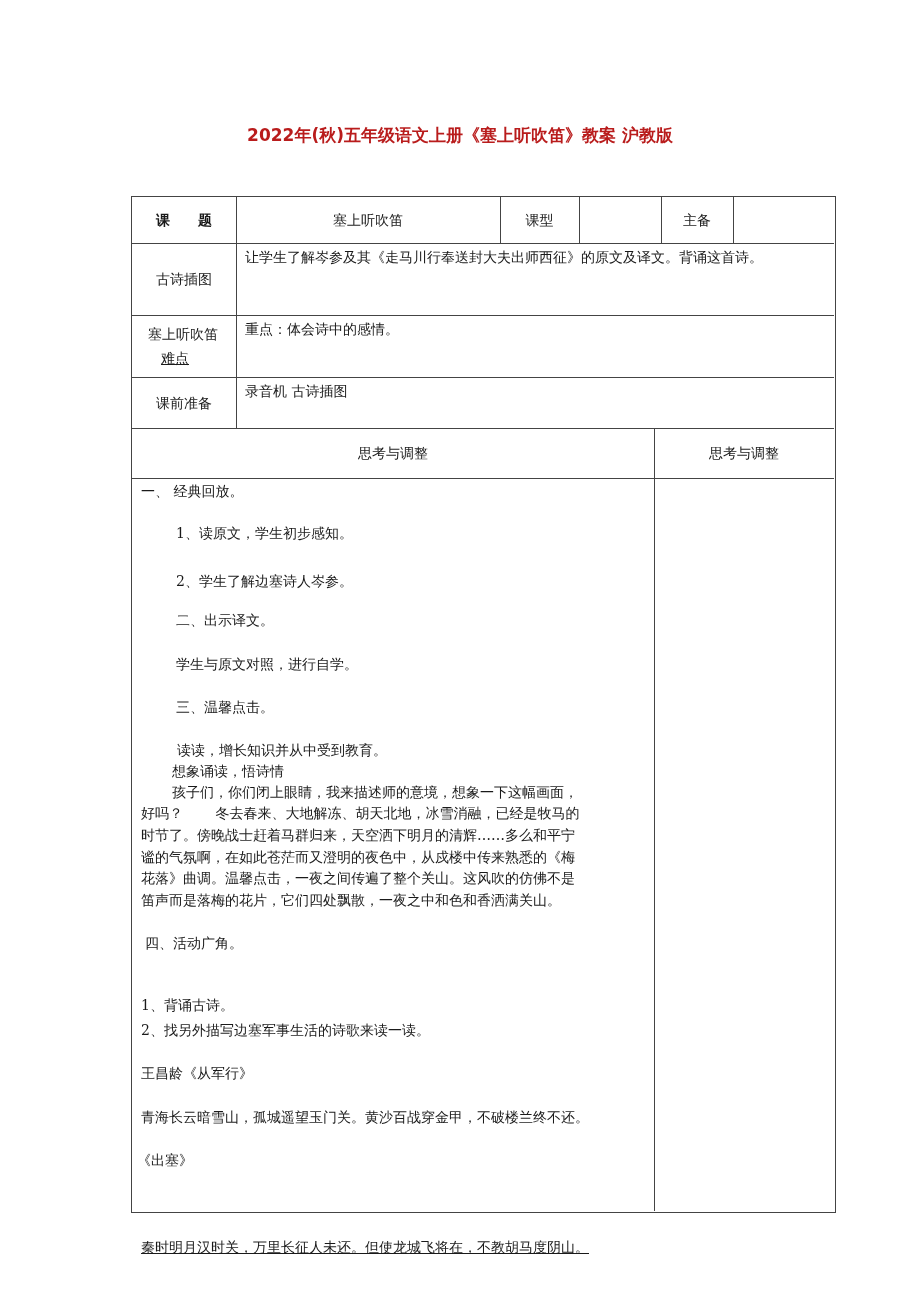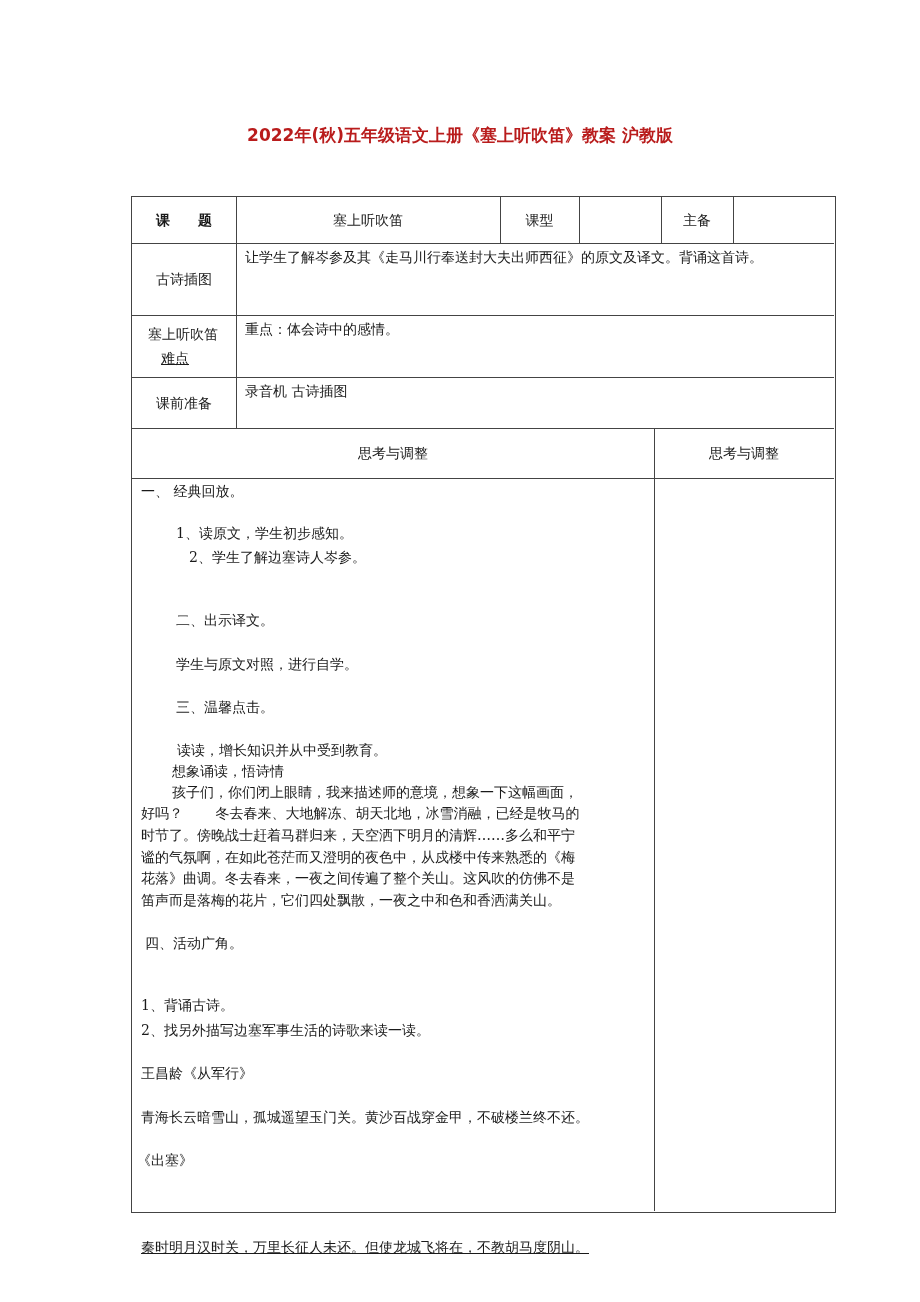--- a/index.html
+++ b/index.html
@@ -51,32 +51,32 @@
   <div class="cell" style="left:113px;top:122px;white-space:nowrap;">重点：体会诗中的感情。</div>
 
   <div class="cell center" style="left:0;top:180px;width:104px;height:51px;">课前准备</div>
   <div class="cell" style="left:113px;top:184px;white-space:nowrap;">录音机  古诗插图</div>
 
   <div class="cell center" style="left:0;top:231px;width:522px;height:50px;">思考与调整</div>
   <div class="cell center" style="left:522px;top:231px;width:180px;height:50px;">思考与调整</div>
 
   <div class="p" style="left:9px;top:286px;">一、  经典回放。</div>
   <div class="p" style="left:44px;top:328px;">1、读原文，学生初步感知。</div>
-  <div class="p" style="left:44px;top:352px;margin-left:13px;">2、学生了解边塞诗人岑参。</div>
+  <div class="p" style="left:44px;top:376px;">2、学生了解边塞诗人岑参。</div>
   <div class="p" style="left:44px;top:415px;">二、出示译文。</div>
   <div class="p" style="left:44px;top:459px;">学生与原文对照，进行自学。</div>
   <div class="p" style="left:44px;top:502px;">三、温馨点击。</div>
   <div class="p" style="left:45px;top:545px;">读读，增长知识并从中受到教育。</div>
   <div class="p" style="left:40px;top:566px;">想象诵读，悟诗情</div>
 
   <div class="p" style="left:40px;top:587px;">孩子们，你们闭上眼睛，我来描述师的意境，想象一下这幅画面，</div>
   <div class="p" style="left:9px;top:608px;">好吗？　　 冬去春来、大地解冻、胡天北地，冰雪消融，已经是牧马的</div>
   <div class="p" style="left:9px;top:630px;">时节了。傍晚战士赶着马群归来，天空洒下明月的清辉……多么和平宁</div>
   <div class="p" style="left:9px;top:652px;">谧的气氛啊，在如此苍茫而又澄明的夜色中，从戍楼中传来熟悉的《梅</div>
-  <div class="p" style="left:9px;top:673px;">花落》曲调。冬去春来，一夜之间传遍了整个关山。这风吹的仿佛不是</div>
+  <div class="p" style="left:9px;top:673px;">花落》曲调。温馨点击，一夜之间传遍了整个关山。这风吹的仿佛不是</div>
   <div class="p" style="left:9px;top:695px;">笛声而是落梅的花片，它们四处飘散，一夜之中和色和香洒满关山。</div>
 
   <div class="p" style="left:13px;top:738px;">四、活动广角。</div>
   <div class="p" style="left:9px;top:781px;margin-top:19px;">1、背诵古诗。</div>
   <div class="p" style="left:9px;top:825px;">2、找另外描写边塞军事生活的诗歌来读一读。</div>
   <div class="p" style="left:9px;top:868px;">王昌龄《从军行》</div>
   <div class="p" style="left:9px;top:912px;">青海长云暗雪山，孤城遥望玉门关。黄沙百战穿金甲，不破楼兰终不还。</div>
   <div class="p" style="left:5px;top:955px;">《出塞》</div>
   <div class="p" style="left:9px;top:1042px;text-decoration:underline;">秦时明月汉时关，万里长征人未还。但使龙城飞将在，不教胡马度阴山。</div>
 </div>

